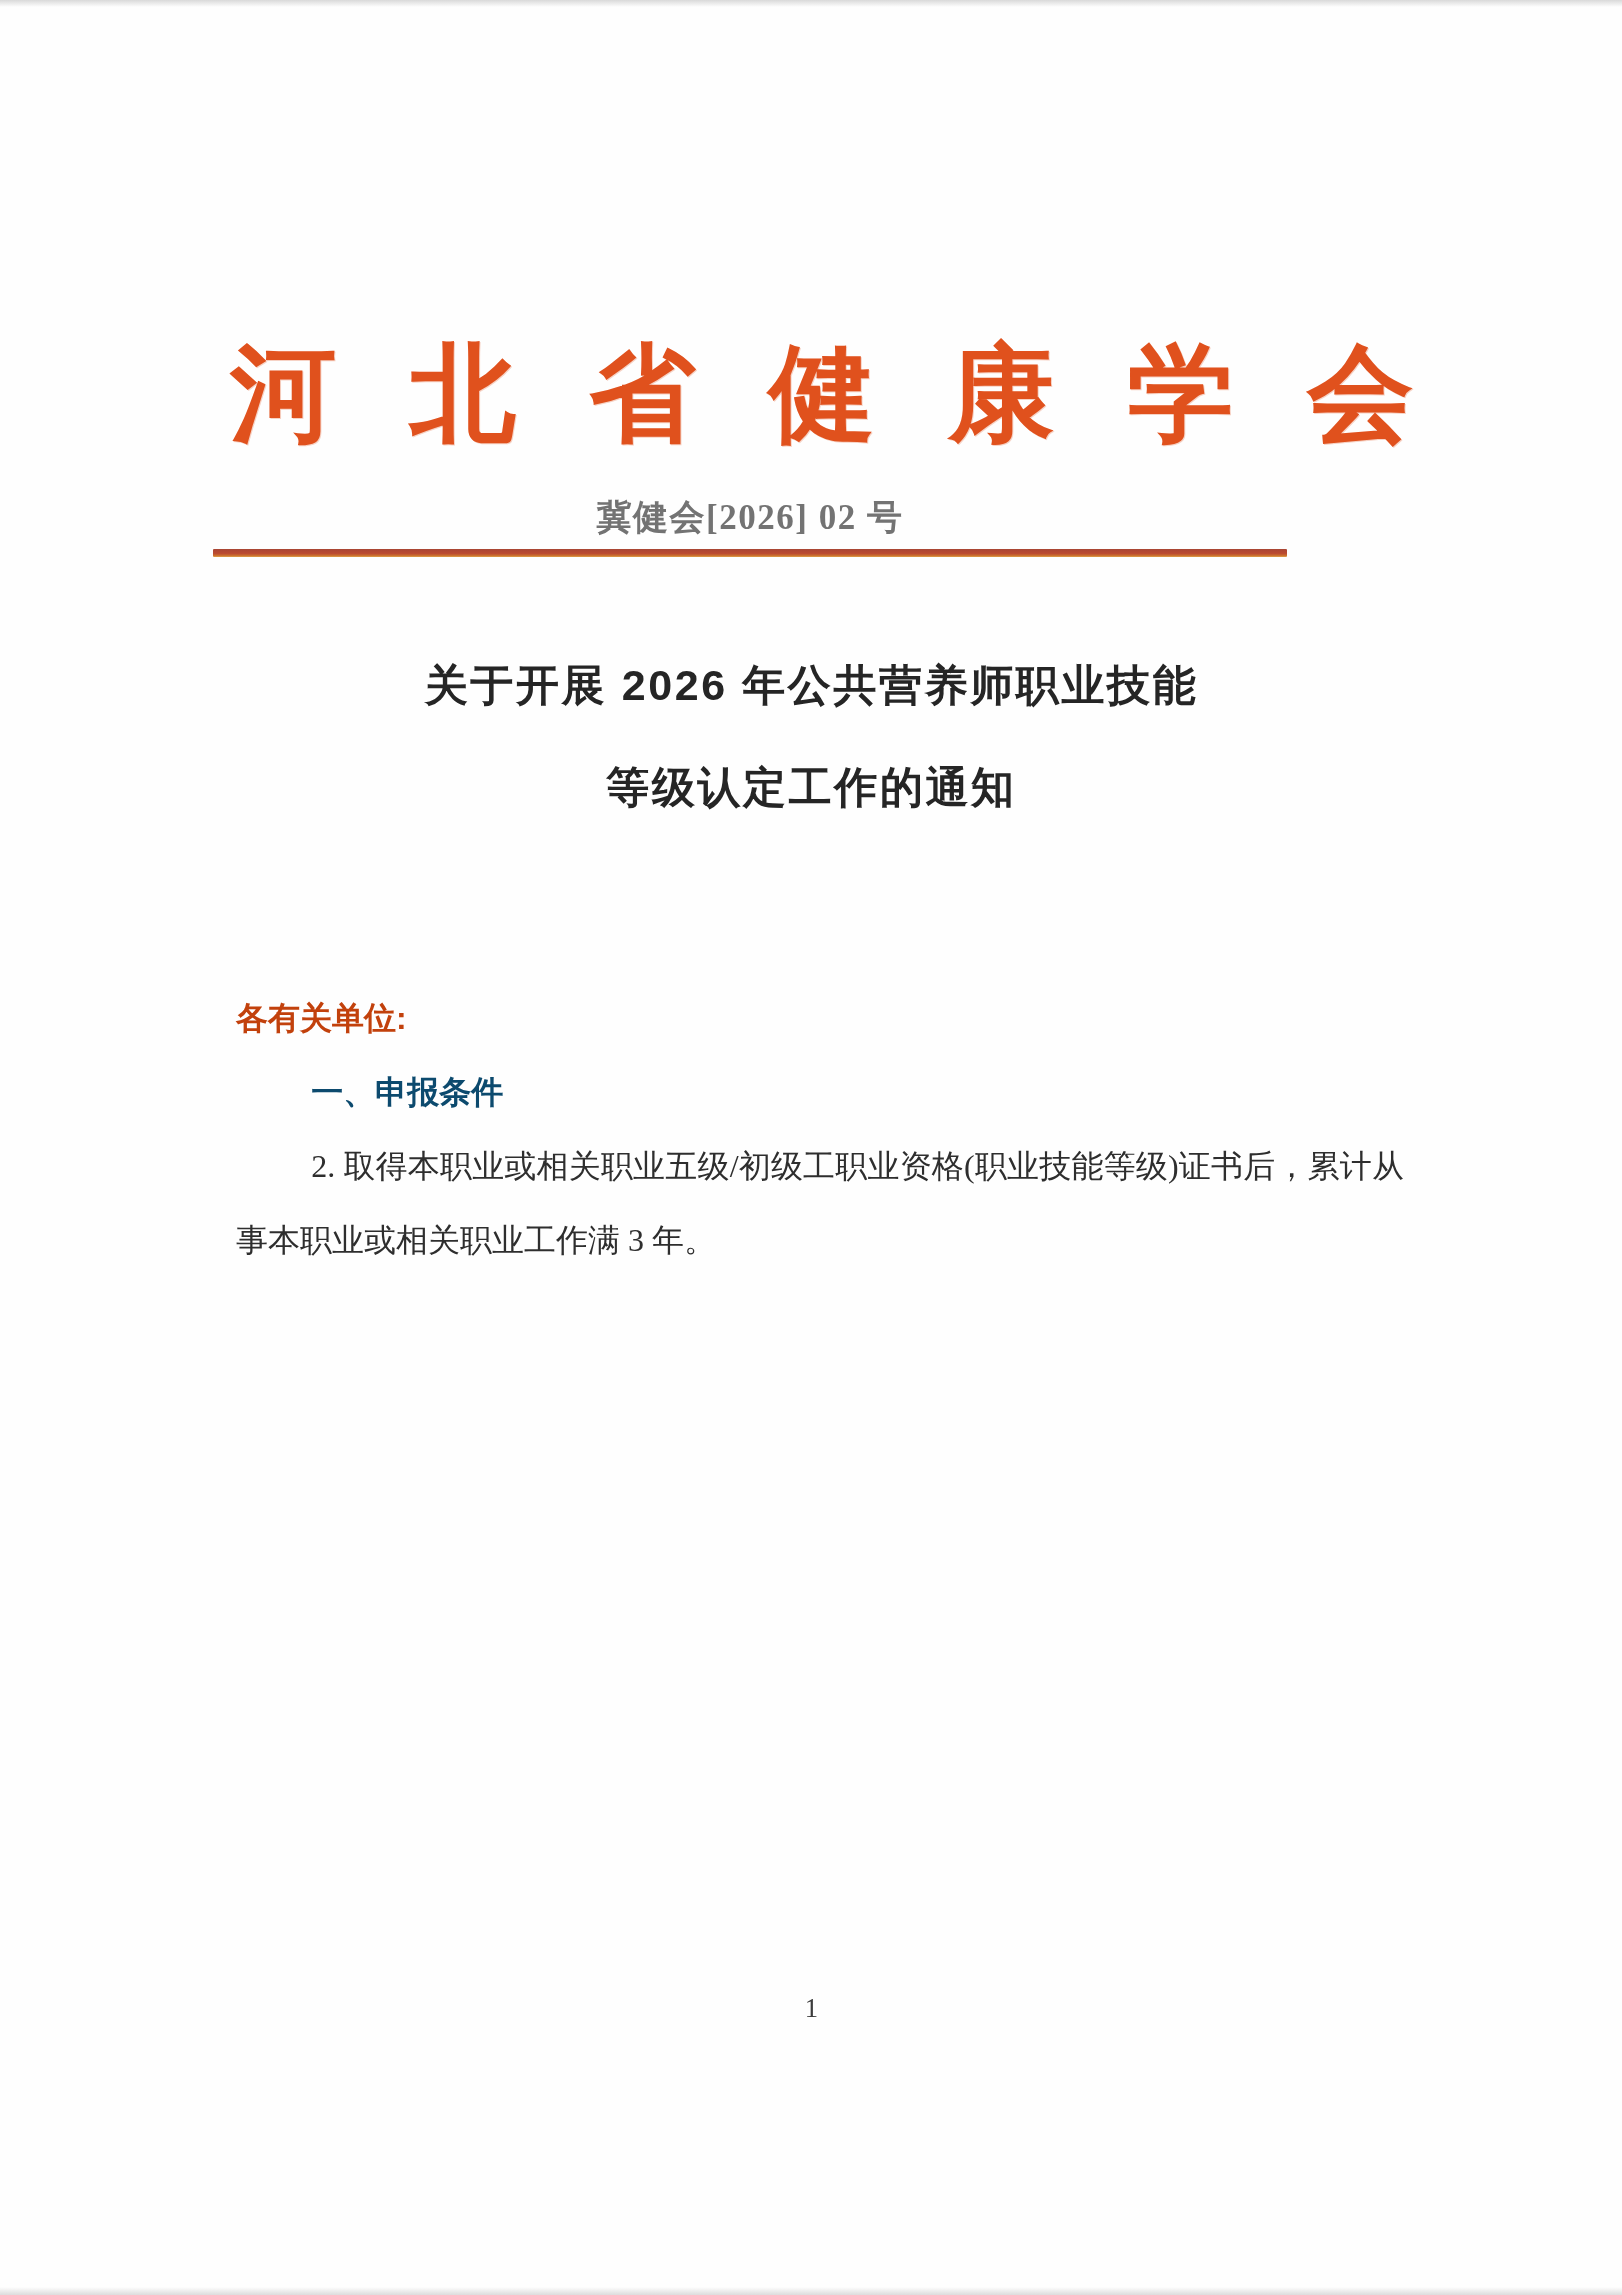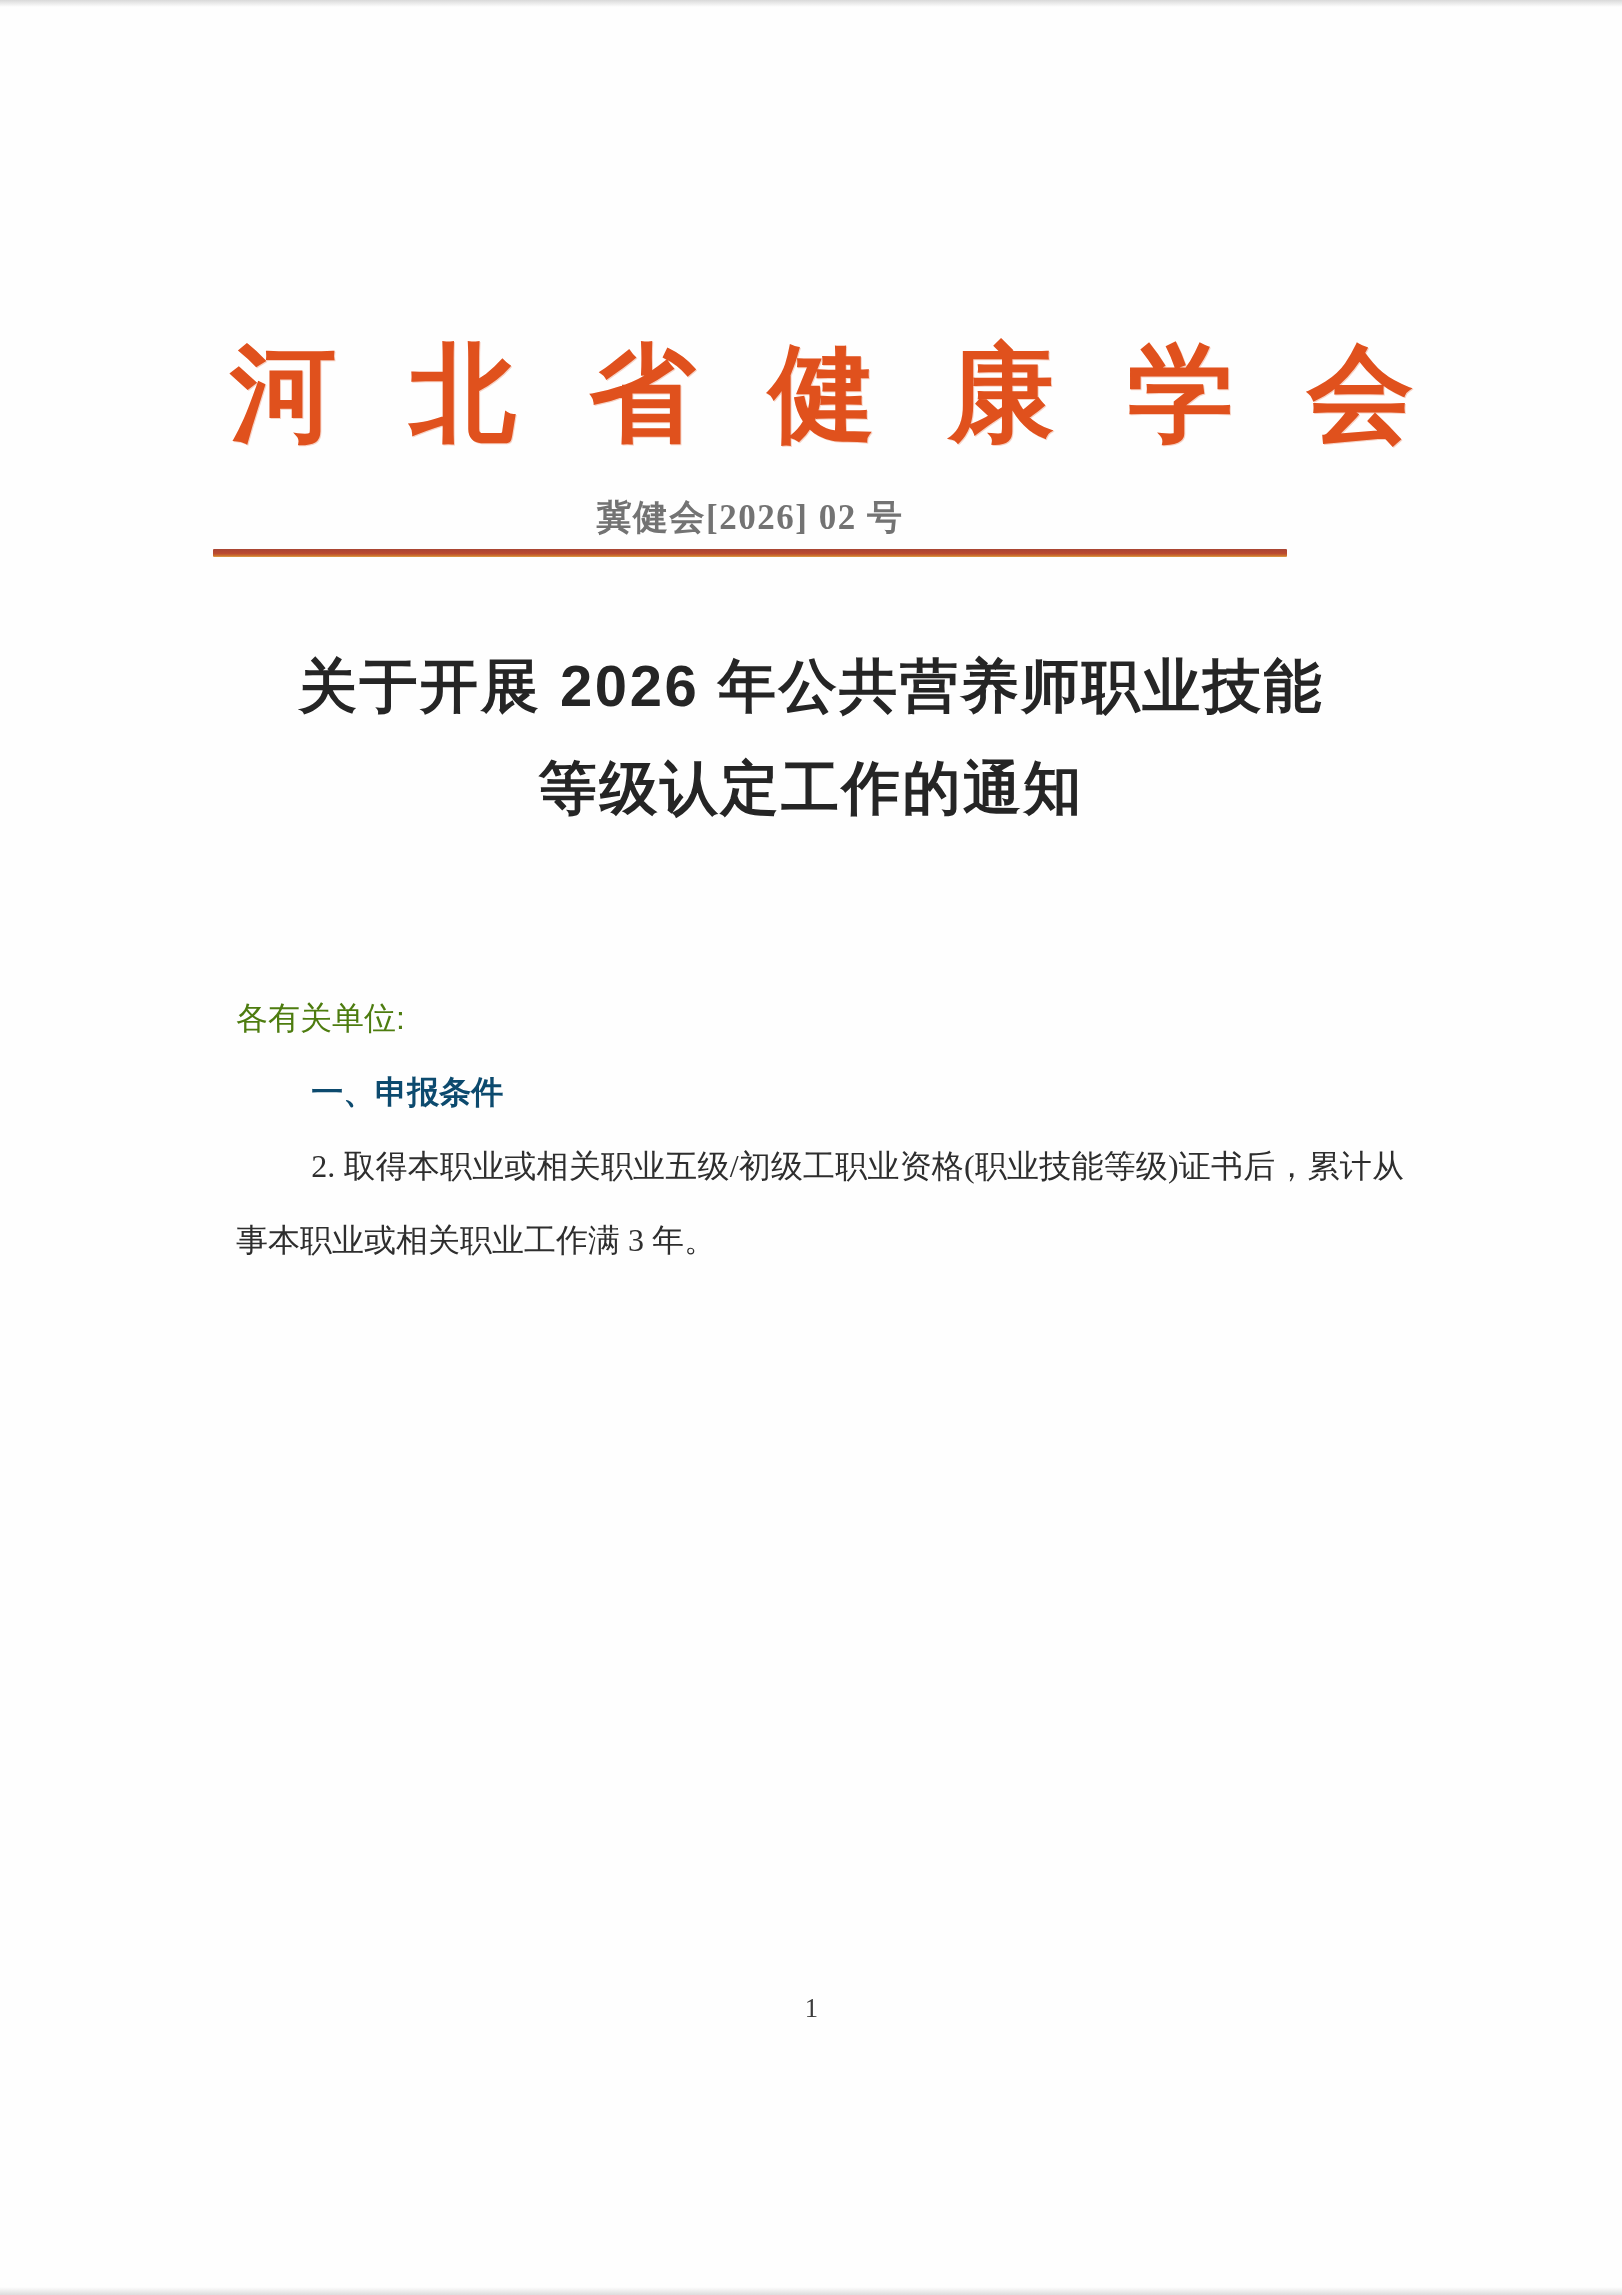--- a/index.html
+++ b/index.html
@@ -71,21 +71,21 @@
     position: absolute;
     top: 660px;
     left: 0;
     width: 100%;
     text-align: center;
     color: #252525;
     font-family: "Liberation Sans", "DejaVu Sans", sans-serif;
     font-weight: bold;
   }
   .notice-title .title-line {
-    font-size: 58px;
+    font-size: 43px;
     line-height: 51px;
     letter-spacing: 2.6px;
   }
   .notice-title .title-line + .title-line {
     margin-top: 51px;
     text-align: center;
   }
 
   
   .body-text {
@@ -98,22 +98,22 @@
     color: #2e2e2e;
     text-align: justify;
   }
   .body-text p {
     margin: 0;
     padding: 0;
     text-indent: 2.35em;
   }
   .salutation {
     font-family: "Liberation Sans", "DejaVu Sans", sans-serif;
-    font-weight: normal;
-    color: #4d7c0f;
+    font-weight: bold;
+    color: #c2410c;
   }
   .section-heading {
     font-family: Liberation Sans, sans-serif;
     font-weight: bold;
     color: #0c4a6e;
   }
 
   
   .page-number {
     position: absolute;

